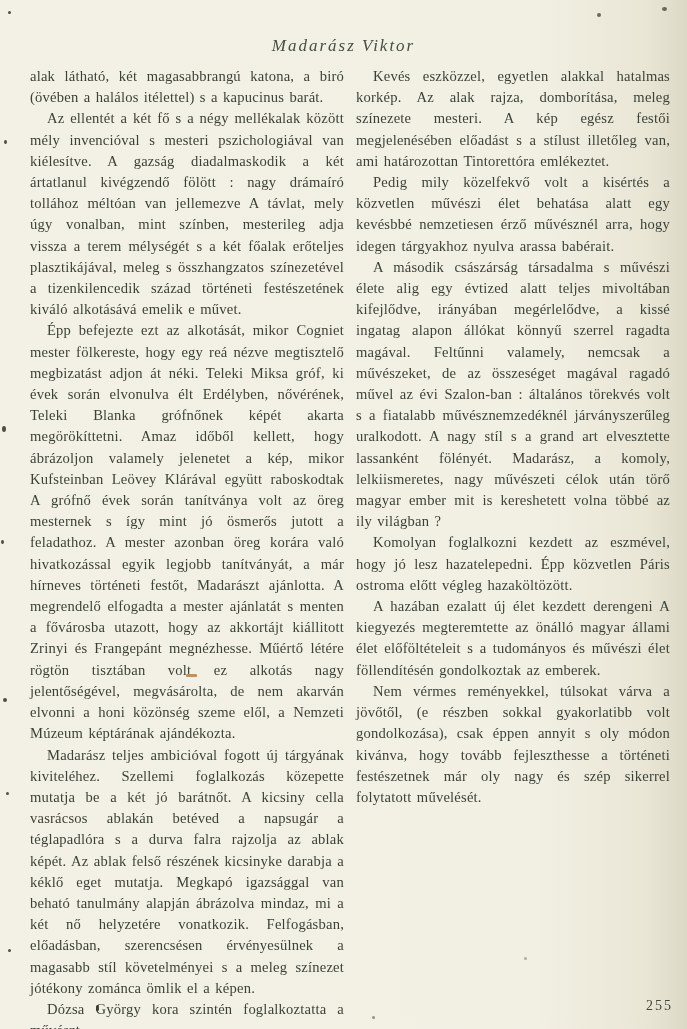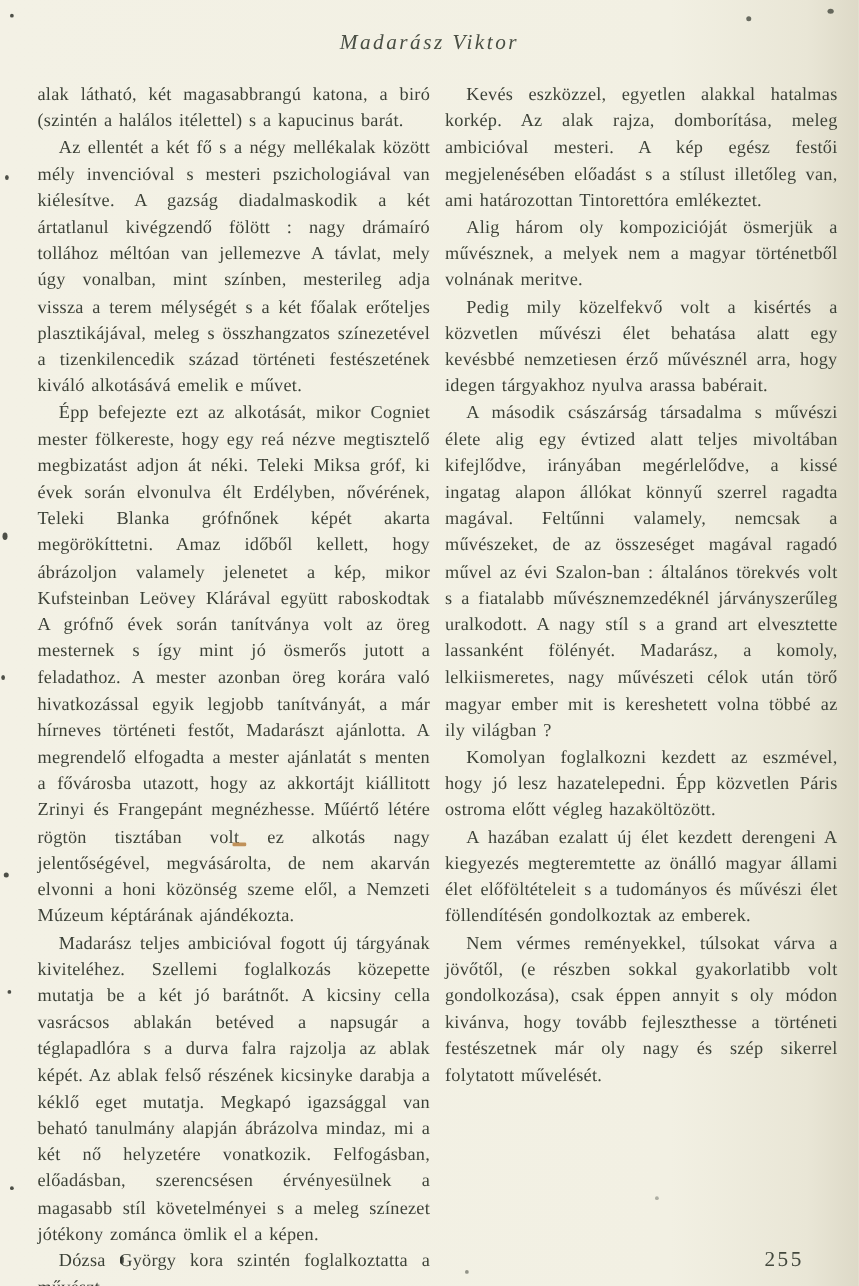--- a/index.html
+++ b/index.html
@@ -12,21 +12,21 @@
     width: 687px;
     height: 1029px;
     margin: 0;
     background: linear-gradient(90deg, #f3f1e5 0%, #f2f0e3 78%, #e9e6d6 94%, #ddd9c7 100%);
     overflow: hidden;
     font-family: "Liberation Serif", "DejaVu Serif", serif;
     color: #3c4137;
   }
   .running-header {
     position: absolute;
-    top: 24px;
+    top: 36px;
     left: 0;
     width: 100%;
     text-align: center;
     font-style: italic;
     font-size: 17px;
     letter-spacing: 2px;
     color: #494e43;
   }
   .columns {
     position: absolute;
@@ -45,23 +45,23 @@
     margin: 0;
     font-size: 14.6px;
     line-height: 21.2px;
     text-align: justify;
     word-spacing: 1.5px;
     letter-spacing: 0.2px;
   }
   .col p.indent { text-indent: 17px; }
   .page-number {
     position: absolute;
-    right: 44px;
+    right: 14px;
     top: 998px;
-    font-size: 17px;
+    font-size: 14px;
     letter-spacing: 2px;
     color: #43483d;
   }
   
   .pencil-dash {
     position: absolute;
     left: 186px;
     top: 674px;
     width: 11px;
     height: 2.5px;
@@ -93,31 +93,30 @@
 
 <div class="page">
 
   <div class="running-header">
     <span>Madarász Viktor</span>
   </div>
 
   <div class="columns">
 
     <div class="col left">
-      <p>alak látható, két magasabbrangú katona, a biró (szintén a halálos itélettel) s a kapucinus barát.</p>
+      <p>alak látható, két magasabbrangú katona, a biró (övében a halálos itélettel) s a kapucinus barát.</p>
       <p class="indent">Az ellentét a két fő s a négy mellékalak között mély invencióval s mesteri pszichologiával van kiélesítve. A gazság diadalmaskodik a két ártatlanul kivégzendő fölött : nagy drámaíró tollához méltóan van jellemezve A távlat, mely úgy vonalban, mint színben, mesterileg adja vissza a terem mélységét s a két főalak erőteljes plasztikájával, meleg s összhangzatos színezetével a tizenkilencedik század történeti festészetének kiváló alkotásává emelik e művet.</p>
       <p class="indent">Épp befejezte ezt az alkotását, mikor Cogniet mester fölkereste, hogy egy reá nézve megtisztelő megbizatást adjon át néki. Teleki Miksa gróf, ki évek során elvonulva élt Erdélyben, nővérének, Teleki Blanka grófnőnek képét akarta megörökíttetni. Amaz időből kellett, hogy ábrázoljon valamely jelenetet a kép, mikor Kufsteinban Leövey Klárával együtt raboskodtak A grófnő évek során tanítványa volt az öreg mesternek s így mint jó ösmerős jutott a feladathoz. A mester azonban öreg korára való hivatkozással egyik legjobb tanítványát, a már hírneves történeti festőt, Madarászt ajánlotta. A megrendelő elfogadta a mester ajánlatát s menten a fővárosba utazott, hogy az akkortájt kiállitott Zrinyi és Frangepánt megnézhesse. Műértő létére rögtön tisztában volt ez alkotás nagy jelentőségével, megvásárolta, de nem akarván elvonni a honi közönség szeme elől, a Nemzeti Múzeum képtárának ajándékozta.</p>
       <p class="indent">Madarász teljes ambicióval fogott új tárgyának kiviteléhez. Szellemi foglalkozás közepette mutatja be a két jó barátnőt. A kicsiny cella vasrácsos ablakán betéved a napsugár a téglapadlóra s a durva falra rajzolja az ablak képét. Az ablak felső részének kicsinyke darabja a kéklő eget mutatja. Megkapó igazsággal van beható tanulmány alapján ábrázolva mindaz, mi a két nő helyzetére vonatkozik. Felfogásban, előadásban, szerencsésen érvényesülnek a magasabb stíl követelményei s a meleg színezet jótékony zománca ömlik el a képen.</p>
       <p class="indent">Dózsa György kora szintén foglalkoztatta a művészt.</p>
 
     </div>
 
     <div class="col right">
-      <p class="indent">Kevés eszközzel, egyetlen alakkal hatalmas korkép. Az alak rajza, domborítása, meleg ambicióval mesteri. A kép egész festői megjelenésében előadást s a stílust illetőleg van, ami határozottan Tintorettóra emlékeztet.</p>
-      <p class="indent">Alig három oly kompozicióját ösmerjük a művésznek, a melyek nem a magyar történetből volnának meritve.</p>
+      <p class="indent">Kevés eszközzel, egyetlen alakkal hatalmas korkép. Az alak rajza, domborítása, meleg színezete mesteri. A kép egész festői megjelenésében előadást s a stílust illetőleg van, ami határozottan Tintorettóra emlékeztet.</p>
       <p class="indent">Pedig mily közelfekvő volt a kisértés a közvetlen művészi élet behatása alatt egy kevésbbé nemzetiesen érző művésznél arra, hogy idegen tárgyakhoz nyulva arassa babérait.</p>
       <p class="indent">A második császárság társadalma s művészi élete alig egy évtized alatt teljes mivoltában kifejlődve, irányában megérlelődve, a kissé ingatag alapon állókat könnyű szerrel ragadta magával. Feltűnni valamely, nemcsak a művészeket, de az összeséget magával ragadó művel az évi Szalon-ban : általános törekvés volt s a fiatalabb művésznemzedéknél járványszerűleg uralkodott. A nagy stíl s a grand art elvesztette lassanként fölényét. Madarász, a komoly, lelkiismeretes, nagy művészeti célok után törő magyar ember mit is kereshetett volna többé az ily világban ?</p>
       <p class="indent">Komolyan foglalkozni kezdett az eszmével, hogy jó lesz hazatelepedni. Épp közvetlen Páris ostroma előtt végleg hazaköltözött.</p>
       <p class="indent">A hazában ezalatt új élet kezdett derengeni A kiegyezés megteremtette az önálló magyar állami élet előföltételeit s a tudományos és művészi élet föllendítésén gondolkoztak az emberek.</p>
       <p class="indent">Nem vérmes reményekkel, túlsokat várva a jövőtől, (e részben sokkal gyakorlatibb volt gondolkozása), csak éppen annyit s oly módon kivánva, hogy tovább fejleszthesse a történeti festészetnek már oly nagy és szép sikerrel folytatott művelését.</p>
 
     </div>
 
   </div>
 

